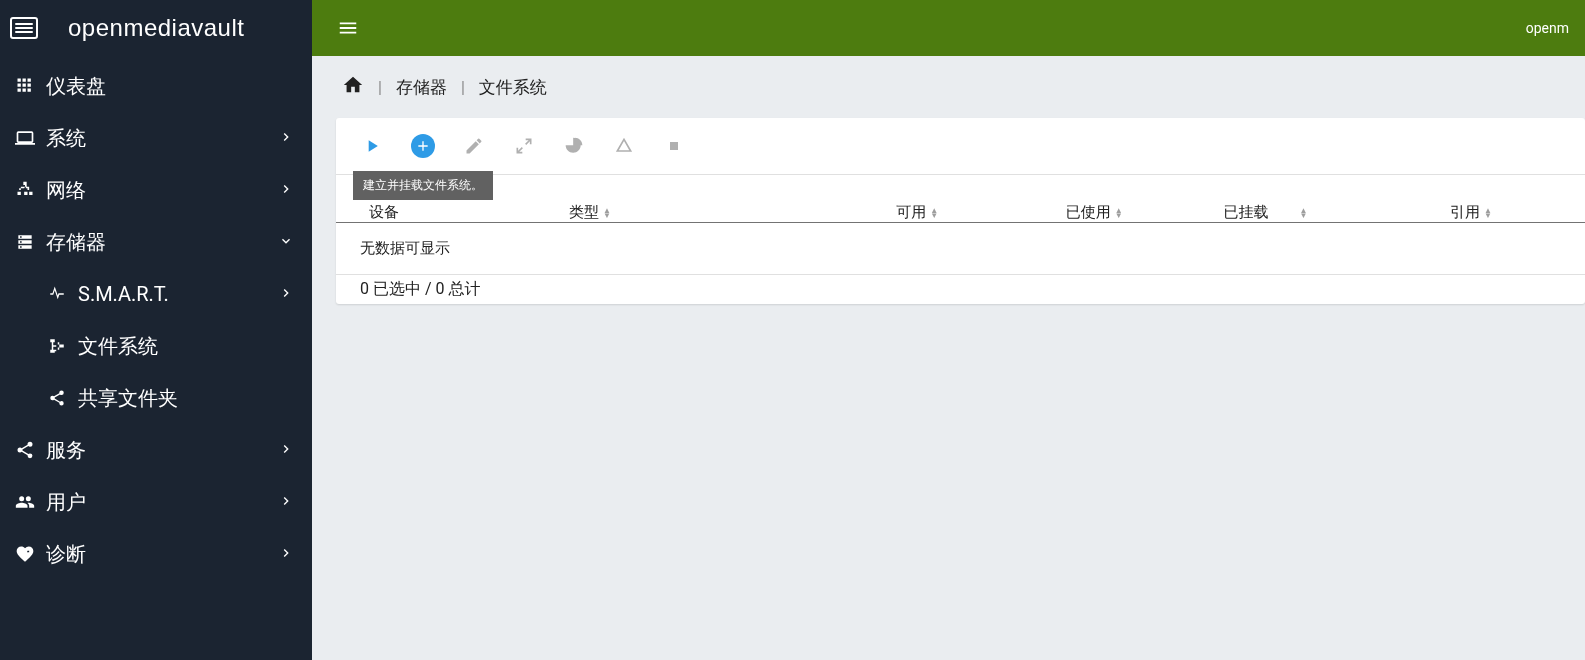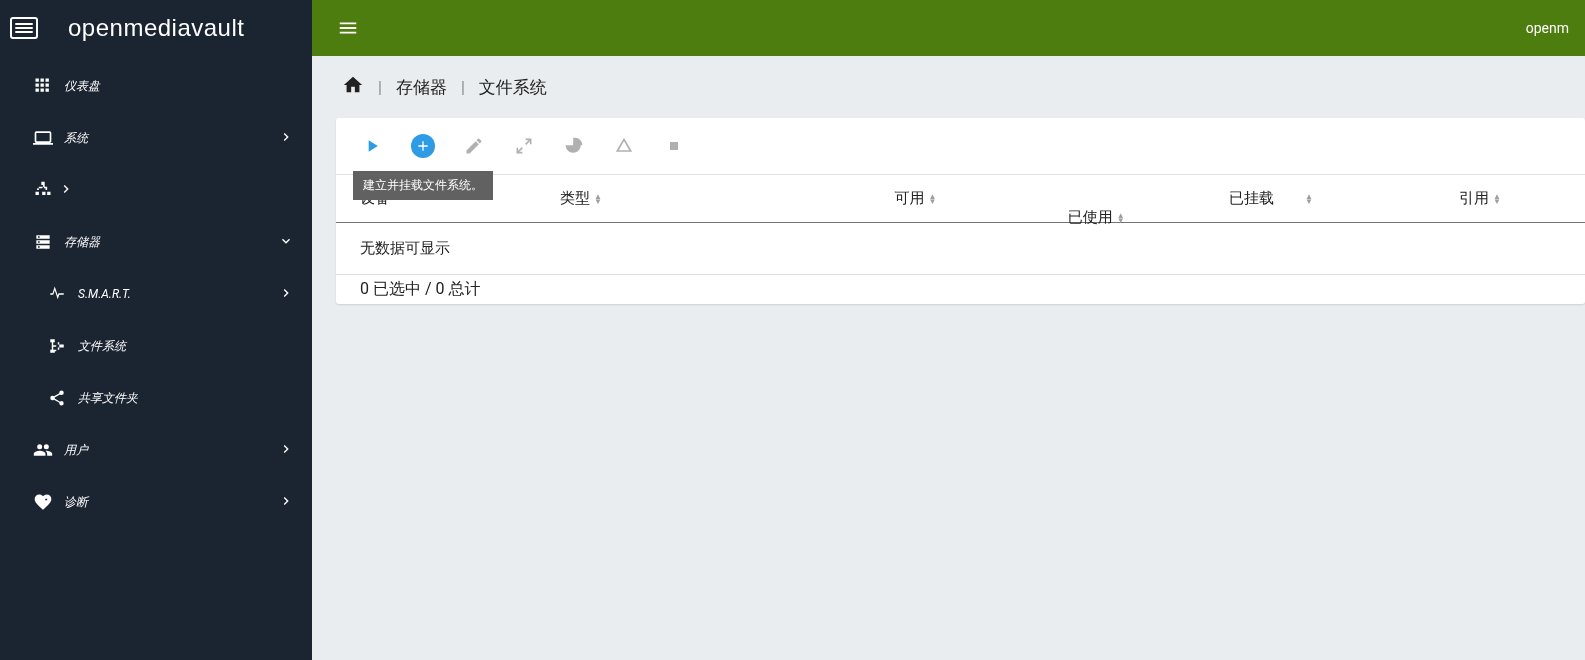--- a/index.html
+++ b/index.html
@@ -5,21 +5,21 @@
   * { box-sizing: border-box; margin: 0; padding: 0; }
   html, body { height: 100%; font-family: -apple-system, BlinkMacSystemFont, "Segoe UI", Roboto, "Helvetica Neue", Arial, "Microsoft YaHei", sans-serif; background:#eaedf0; overflow:hidden; }
   .app { display:flex; height:100vh; width:100vw; }
   
   .sidebar { width:312px; background:#1b2431; color:#fff; flex-shrink:0; display:flex; flex-direction:column; }
   .logo-row { display:flex; align-items:center; padding:10px 14px 10px 10px; height:56px;}
   .logo-box { width:28px; height:22px; border:2px solid #fff; border-radius:3px; margin-right:10px; position:relative; display:flex; flex-direction:column; justify-content:space-evenly; padding:2px 3px;}
   .logo-box .ln { height:2px; background:#fff; border-radius:1px;}
   .logo-text { font-size:24px; font-weight:400; letter-spacing:0.5px; white-space:nowrap; font-family: Arial, sans-serif; margin-left: 20px;}
   .nav { padding-top:4px; }
-  .nav-item { display:flex; align-items:center; height:52px; padding:0 18px 0 28px; cursor:pointer; font-size:12px; color:#fff;font-style:italic;}
+  .nav-item { display:flex; align-items:center; height:52px; padding:0 18px 0 10px; cursor:pointer; font-size:20px; color:#fff;}
   .nav-item.sub { padding-left:42px; }
   .nav-item .ico { width:30px; display:flex; align-items:center; justify-content:center; }
   .nav-item .ico svg { fill:#fff; }
   .nav-item .lbl { flex:1; margin-left:6px;}
   .nav-item .chev svg { fill:#fff; }
   
   .main { flex:1; display:flex; flex-direction:column; min-width:0; overflow:hidden;}
   .topbar { height:56px; background:#4d7c0f; display:flex; align-items:center; padding:0 16px; color:#fff; }
   .hamburger { width:40px; height:40px; display:flex; align-items:center; justify-content:center; cursor:pointer;}
   .hamburger svg{ fill:#fff;}
@@ -32,21 +32,21 @@
   .breadcrumb .home-ico svg{ fill:#212121;}
   .panel { background:#fff; margin:8px 0 0 24px; border-radius:3px; box-shadow:0 1px 2px rgba(0,0,0,0.12); overflow:hidden; min-width:1240px;}
   .toolbar { height:56px; display:flex; align-items:center; padding:0 24px; gap:26px;}
   .tbtn { width:24px; height:24px; display:flex; align-items:center; justify-content:center; cursor:pointer; position:relative;}
   .tbtn svg { fill:#b0b0b0; }
   .tbtn.play svg{ fill:#2e9be6;}
   .tbtn.add { width:26px; height:26px;}
   .tbtn.add .circ{ width:24px;height:24px;border-radius:50%; background:#2e9be6; display:flex;align-items:center;justify-content:center;}
   .tbtn.add .circ svg{ fill:#fff; width:16px;height:16px;}
   .tooltip { position:absolute; top:38px; left:50%; transform:translateX(-50%); background:#616161; color:#fff; font-size:12px; padding:6px 10px; border-radius:0; white-space:nowrap; z-index:5;}
-  .thead { display:flex; height:48px; align-items:center; border-top:1px solid #e0e0e0; padding:0 24px; font-size:15px; color:#212121;}
+  .thead { display:flex; height:48px; align-items:flex-end; border-top:1px solid #e0e0e0; padding:0 33px; font-size:15px; color:#212121;}
   .th { display:flex; align-items:center; gap:4px;}
   .th .sort { display:flex; flex-direction:column; line-height:5px; font-size:8px; color:#9e9e9e;}
   .th1{ width:200px;} .th2{ flex:1;} .th3{ flex:1; justify-content:flex-end;} .th4{ flex:1; justify-content:flex-end;margin-top:38px;} .th5{ flex:1; justify-content:flex-end;gap:31px;} .th6{ flex:1; justify-content:flex-end;} .th7{ width:60px;}
   .tbody { border-top:1px solid #737373; padding:16px 24px; font-size:15px; color:#212121;}
   .tfoot { border-top:1px solid #e0e0e0; padding:4px 24px; font-size:16px; color:#212121;}
 </style>
 </head>
 <body>
 
 <div class="app">
@@ -78,20 +78,21 @@
         <span class="chev"><svg width="16" height="16" viewBox="0 0 24 24">
               <path d="M8.59 16.58 13.17 12 8.59 7.41 10 6l6 6-6 6-1.41-1.42Z"></path>
             </svg></span>
       </div>
       <div class="nav-item">
         <span class="ico">
             <svg width="20" height="20" viewBox="0 0 24 24">
               <path d="M10 2h4v4h-4V2M3 14h4v4H3v-4m14 0h4v4h-4v-4m-6 0h4v4h-4v-4m1-4V8h2V6h-2v2h-1v2H7v2H5v-2h2v-2h4m2 2h4v2h-2v-2h-2m4 0v-2h-4v2"></path>
             </svg>
           </span>
+        <span class="lbl">网络</span>
         <span class="chev"><svg width="16" height="16" viewBox="0 0 24 24">
               <path d="M8.59 16.58 13.17 12 8.59 7.41 10 6l6 6-6 6-1.41-1.42Z"></path>
             </svg></span>
       </div>
       <div class="nav-item">
         <span class="ico">
             <svg width="20" height="20" viewBox="0 0 24 24">
               <path d="M4 4h16v4H4V4m0 6h16v4H4v-4m0 6h16v4H4v-4M6 5v2h2V5H6m0 6v2h2v-2H6m0 6v2h2v-2H6Z"></path>
             </svg>
           </span>
@@ -119,20 +120,31 @@
           </span>
         <span class="lbl">文件系统</span>
       </div>
       <div class="nav-item sub">
         <span class="ico">
             <svg width="18" height="18" viewBox="0 0 24 24">
               <path d="M18 16.08c-.76 0-1.44.3-1.96.77L8.91 12.7c.05-.23.09-.46.09-.7s-.04-.47-.09-.7l7.05-4.11c.54.5 1.25.81 2.04.81a3 3 0 1 0-3-3c0 .24.04.47.09.7L8.04 9.81C7.5 9.31 6.79 9 6 9a3 3 0 1 0 0 6c.79 0 1.5-.31 2.04-.81l7.12 4.16c-.05.21-.08.43-.08.65a2.92 2.92 0 1 0 2.92-2.92Z"></path>
             </svg>
           </span>
         <span class="lbl">共享文件夹</span>
+      </div>
+      <div class="nav-item">
+        <span class="ico">
+            <svg width="20" height="20" viewBox="0 0 24 24">
+              <path d="M18 16.08c-.76 0-1.44.3-1.96.77L8.91 12.7c.05-.23.09-.46.09-.7s-.04-.47-.09-.7l7.05-4.11c.54.5 1.25.81 2.04.81a3 3 0 1 0-3-3c0 .24.04.47.09.7L8.04 9.81C7.5 9.31 6.79 9 6 9a3 3 0 1 0 0 6c.79 0 1.5-.31 2.04-.81l7.12 4.16c-.05.21-.08.43-.08.65a2.92 2.92 0 1 0 2.92-2.92Z"></path>
+            </svg>
+          </span>
+        <span class="lbl">服务</span>
+        <span class="chev"><svg width="16" height="16" viewBox="0 0 24 24">
+              <path d="M8.59 16.58 13.17 12 8.59 7.41 10 6l6 6-6 6-1.41-1.42Z"></path>
+            </svg></span>
       </div>
       <div class="nav-item">
         <span class="ico">
             <svg width="20" height="20" viewBox="0 0 24 24">
               <path d="M16 11a3 3 0 1 0-3-3 3 3 0 0 0 3 3M8 11a3 3 0 1 0-3-3 3 3 0 0 0 3 3m0 2c-2.33 0-7 1.17-7 3.5V19h14v-2.5C15 14.17 10.33 13 8 13m8 0c-.29 0-.62.02-.97.05 1.16.84 1.97 1.97 1.97 3.45V19h6v-2.5c0-2.33-4.67-3.5-7-3.5Z"></path>
             </svg>
           </span>
         <span class="lbl">用户</span>
         <span class="chev"><svg width="16" height="16" viewBox="0 0 24 24">
               <path d="M8.59 16.58 13.17 12 8.59 7.41 10 6l6 6-6 6-1.41-1.42Z"></path>

